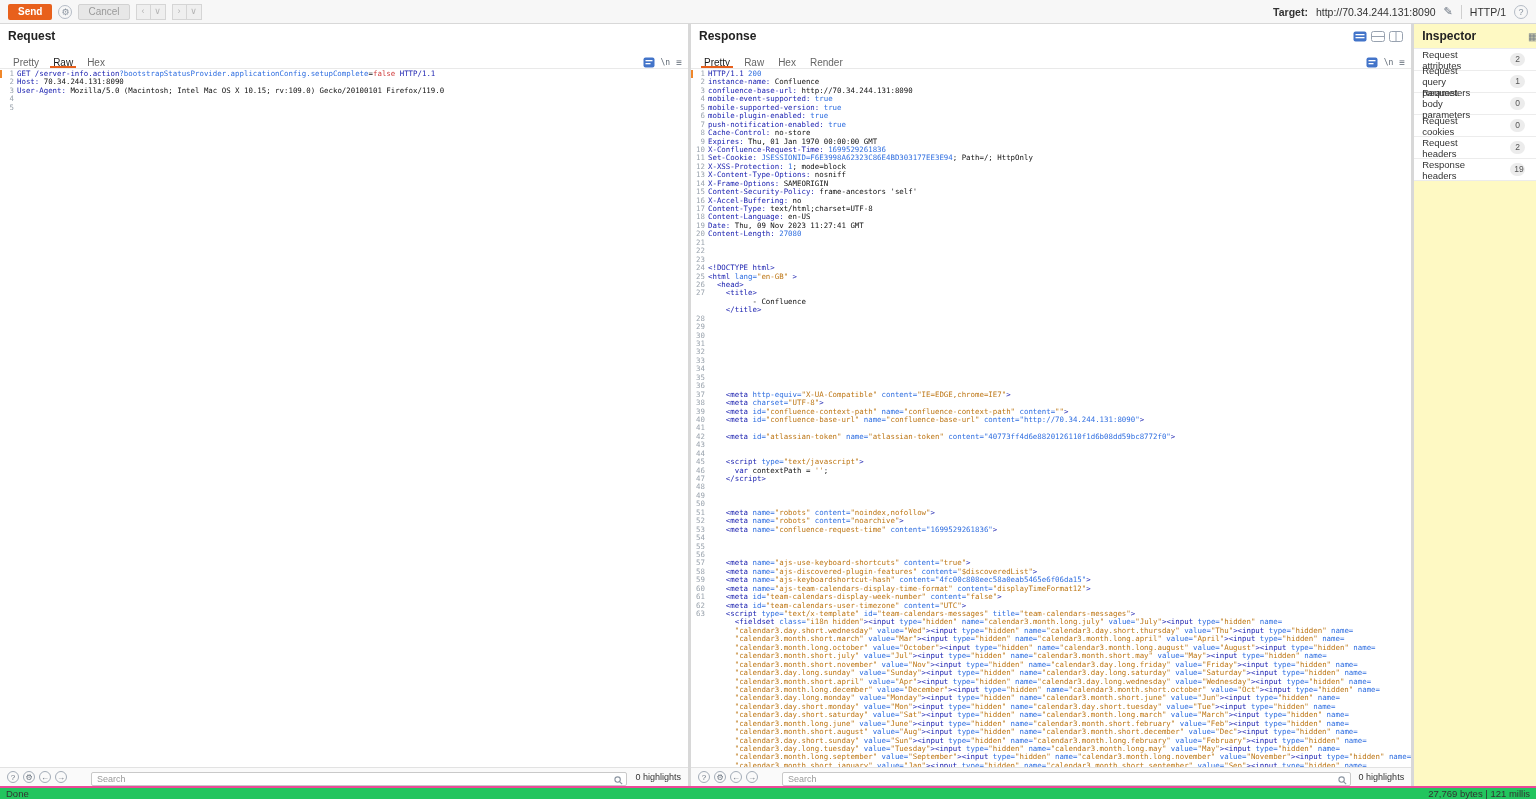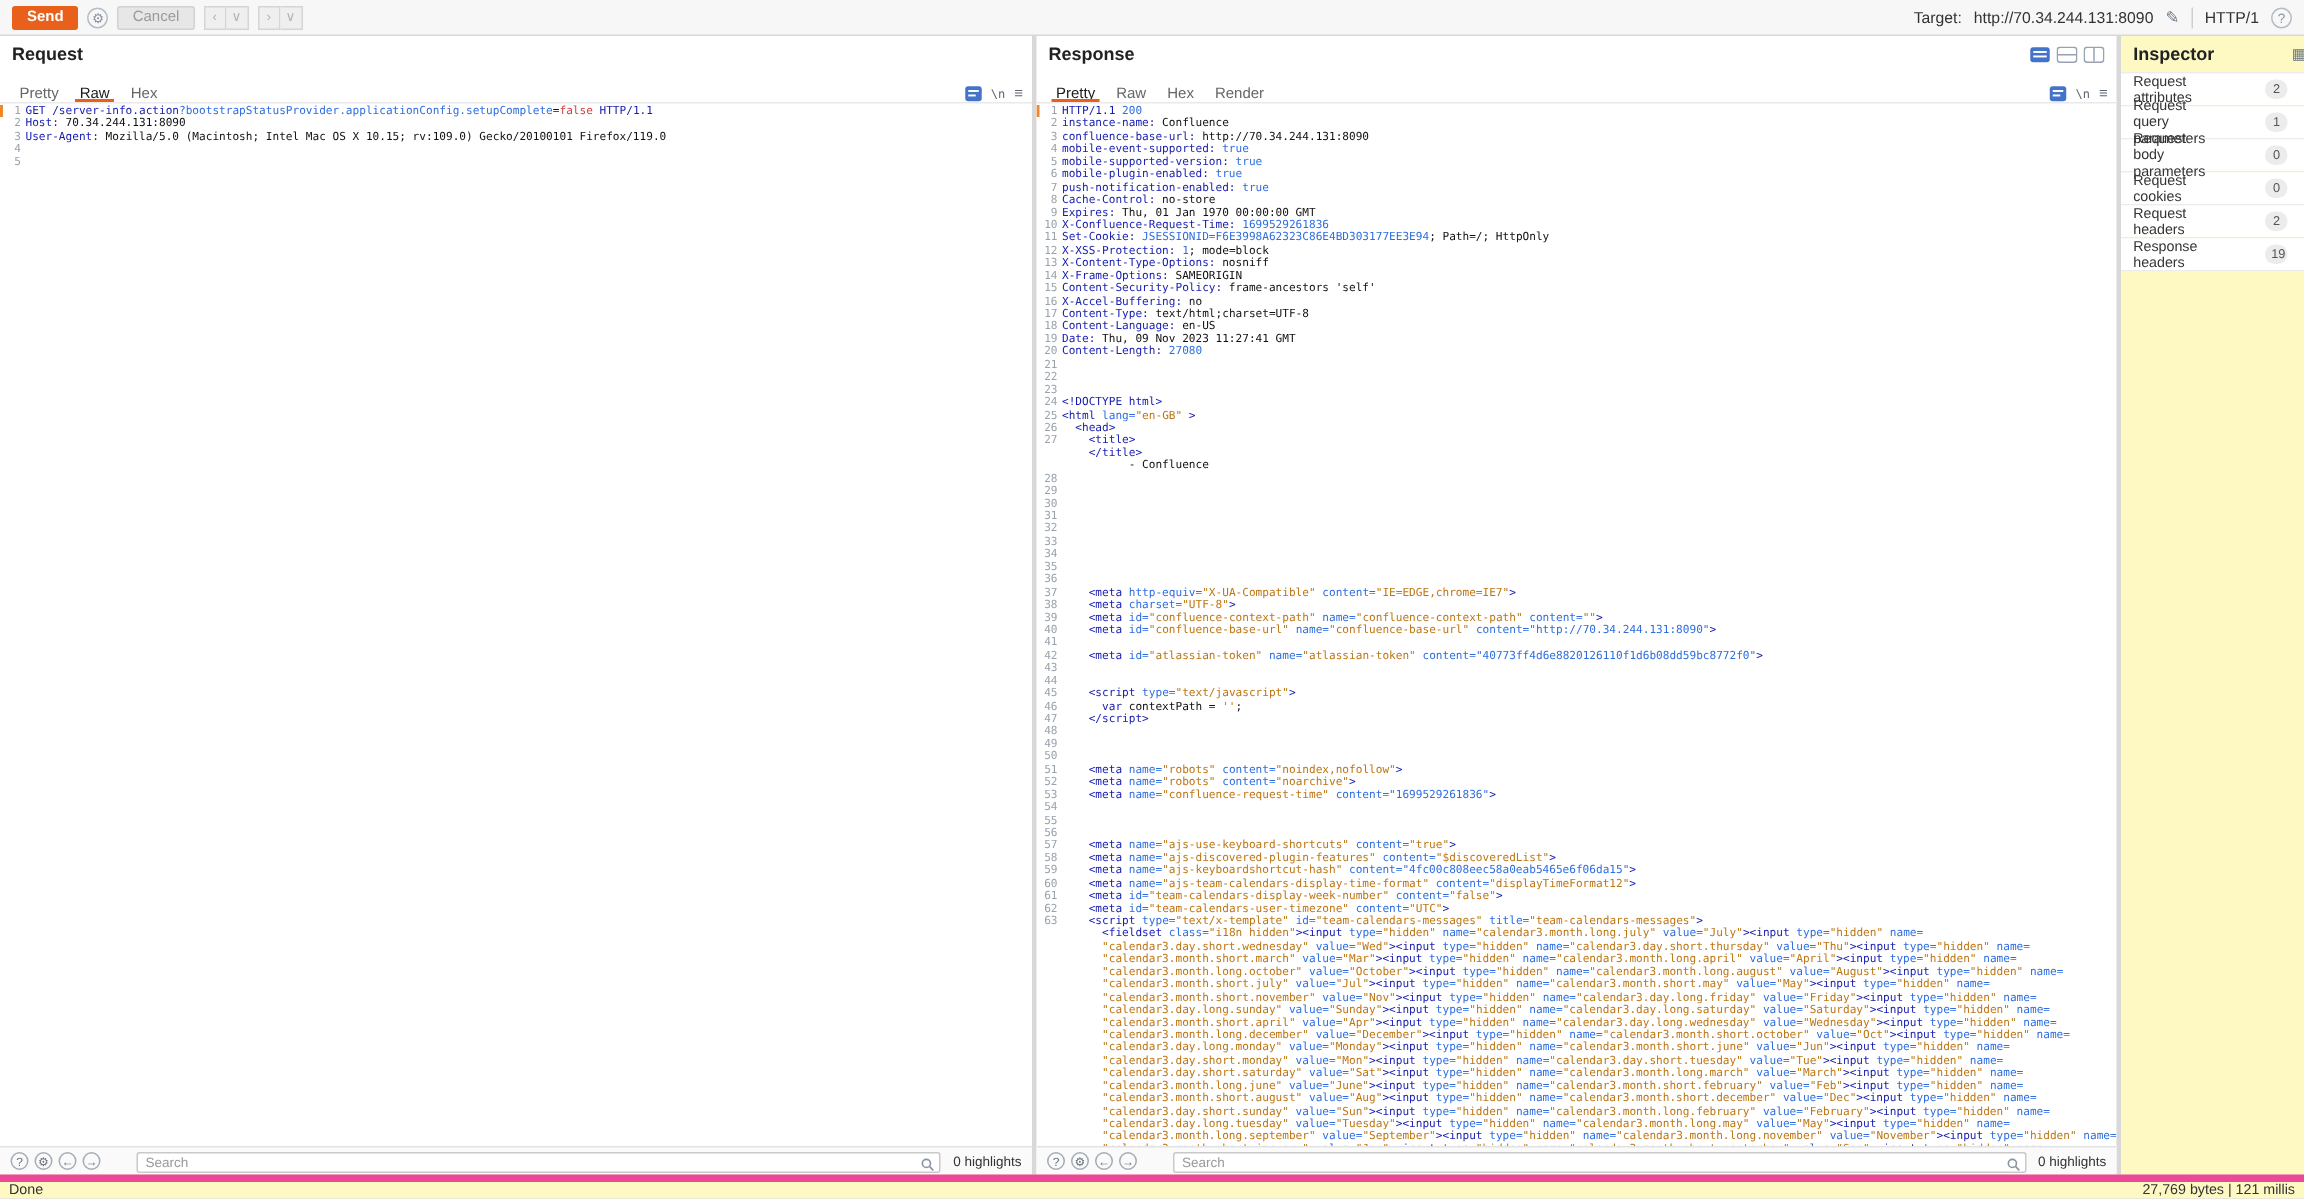--- a/index.html
+++ b/index.html
@@ -15,21 +15,21 @@
   .circle-icon { width:14px; height:14px; border:1px solid #b5bcc6; border-radius:50%;
                  color:#8a94a0; font-size:9px; display:flex; align-items:center; justify-content:center; }
   .btn-gray { background:#e7e7e7; color:#9a9a9a; font-size:10px; border:1px solid #d2d2d2;
               border-radius:2px; height:16px; padding:0 9px; }
   .seg { display:flex; }
   .seg button { width:15px; height:16px; background:#efefef; border:1px solid #d5d5d5;
                 color:#b3b3b3; font-size:9px; padding:0; line-height:1; }
   .seg button + button { border-left:none; }
   .toolbar-right { margin-left:auto; display:flex; align-items:center; gap:8px;
                    font-size:10.5px; color:#333; }
-  .target-label { font-weight:normal; }
+  .target-label { font-weight:bold; }
   .pencil { color:#6c7683; font-size:11px; }
   .vsep { width:1px; height:14px; background:#cfcfcf; }
 
   
   .main { flex:1 1 auto; display:flex; gap:3px; background:#d8d8d8; min-height:0; }
   .panel { background:#fff; display:flex; flex-direction:column; min-height:0; }
   .request-panel { flex:0 0 688px; }
   .response-panel { flex:0 0 693px; }
   .inspector { flex:1 1 auto; background:#fef9c3; display:flex; flex-direction:column; }
 
@@ -79,21 +79,21 @@
                  color:#6c7683; font-size:10px; }
   .insp-rows { border-top:1px solid #ececec; }
   .insp-row { height:22px; border-bottom:1px solid #ececec; display:flex; align-items:center;
               padding:0 8px; font-size:9.5px; color:#333; background:#fff; cursor:pointer;gap:40px; }
   .insp-count { margin-left:auto; background:#ececec; border-radius:8px; min-width:15px;
                 height:13px; line-height:13px; text-align:center; font-size:8.5px;
                 color:#555; padding:0 4px; }
   .insp-chevron { color:#8a94a0; font-size:7px; margin-left:6px; }
 
   
-  .statusbar { flex:0 0 13px; background:#fef9c3; border-top:5px solid #ec4899;
+  .statusbar { flex:0 0 13px; background:#22c55e; border-top:2px solid #ec4899;
                display:flex; align-items:center; justify-content:space-between;
                padding:0 6px; font-size:9.5px; color:#333; }
 
   .layouticon { display:inline-flex; }
 </style>
 </head>
 <body>
 
 <div class="app">
 
@@ -250,22 +250,22 @@
             <div class="code-line"><span class="gutter">18</span><span class="code-text"><span class="tk-k">Content-Language:</span><span class="tk-t"> en-US</span></span></div>
             <div class="code-line"><span class="gutter">19</span><span class="code-text"><span class="tk-k">Date:</span><span class="tk-t"> Thu, 09 Nov 2023 11:27:41 GMT</span></span></div>
             <div class="code-line"><span class="gutter">20</span><span class="code-text"><span class="tk-k">Content-Length:</span><span class="tk-b"> 27080</span></span></div>
             <div class="code-line"><span class="gutter">21</span><span class="code-text"></span></div>
             <div class="code-line"><span class="gutter">22</span><span class="code-text"></span></div>
             <div class="code-line"><span class="gutter">23</span><span class="code-text"></span></div>
             <div class="code-line"><span class="gutter">24</span><span class="code-text"><span class="tk-k">&lt;!DOCTYPE html&gt;</span></span></div>
             <div class="code-line"><span class="gutter">25</span><span class="code-text"><span class="tk-k">&lt;html</span><span class="tk-b"> lang=</span><span class="tk-s">"en-GB"</span><span class="tk-k"> &gt;</span></span></div>
             <div class="code-line"><span class="gutter">26</span><span class="code-text"><span class="tk-k">  &lt;head&gt;</span></span></div>
             <div class="code-line"><span class="gutter">27</span><span class="code-text"><span class="tk-k">    &lt;title&gt;</span></span></div>
+            <div class="code-line"><span class="gutter"></span><span class="code-text"><span class="tk-t">          - Confluence</span></span></div>
             <div class="code-line"><span class="gutter"></span><span class="code-text"><span class="tk-k">    &lt;/title&gt;</span></span></div>
-            <div class="code-line"><span class="gutter"></span><span class="code-text"><span class="tk-t">          - Confluence</span></span></div>
             <div class="code-line"><span class="gutter">28</span><span class="code-text"></span></div>
             <div class="code-line"><span class="gutter">29</span><span class="code-text"></span></div>
             <div class="code-line"><span class="gutter">30</span><span class="code-text"></span></div>
             <div class="code-line"><span class="gutter">31</span><span class="code-text"></span></div>
             <div class="code-line"><span class="gutter">32</span><span class="code-text"></span></div>
             <div class="code-line"><span class="gutter">33</span><span class="code-text"></span></div>
             <div class="code-line"><span class="gutter">34</span><span class="code-text"></span></div>
             <div class="code-line"><span class="gutter">35</span><span class="code-text"></span></div>
             <div class="code-line"><span class="gutter">36</span><span class="code-text"></span></div>
             <div class="code-line"><span class="gutter">37</span><span class="code-text"><span class="tk-k">    &lt;meta</span><span class="tk-b"> http-equiv=</span><span class="tk-s">"X-UA-Compatible"</span><span class="tk-b"> content=</span><span class="tk-s">"IE=EDGE,chrome=IE7"</span><span class="tk-k">&gt;</span></span></div>

